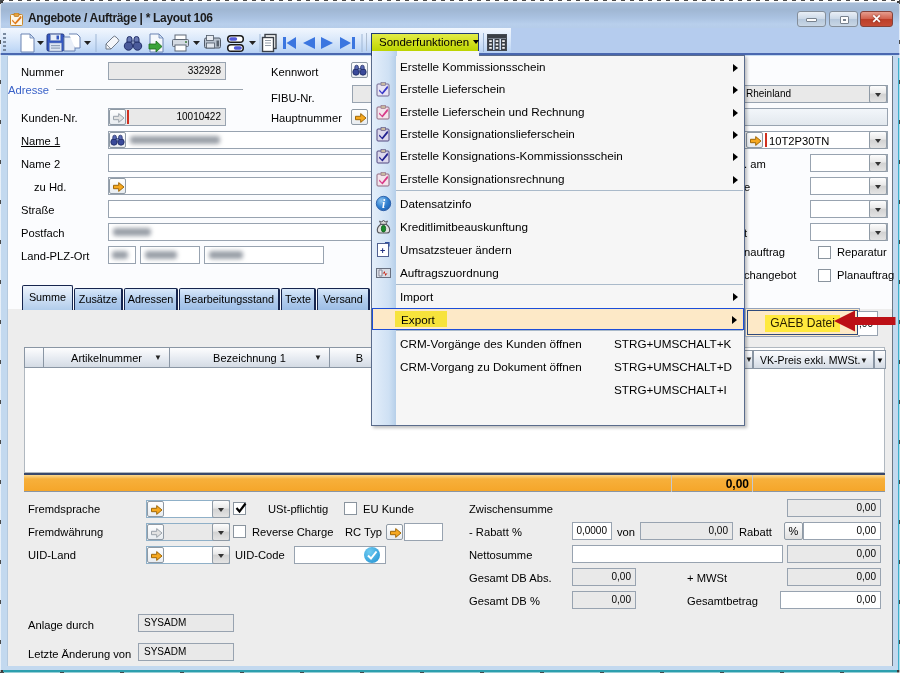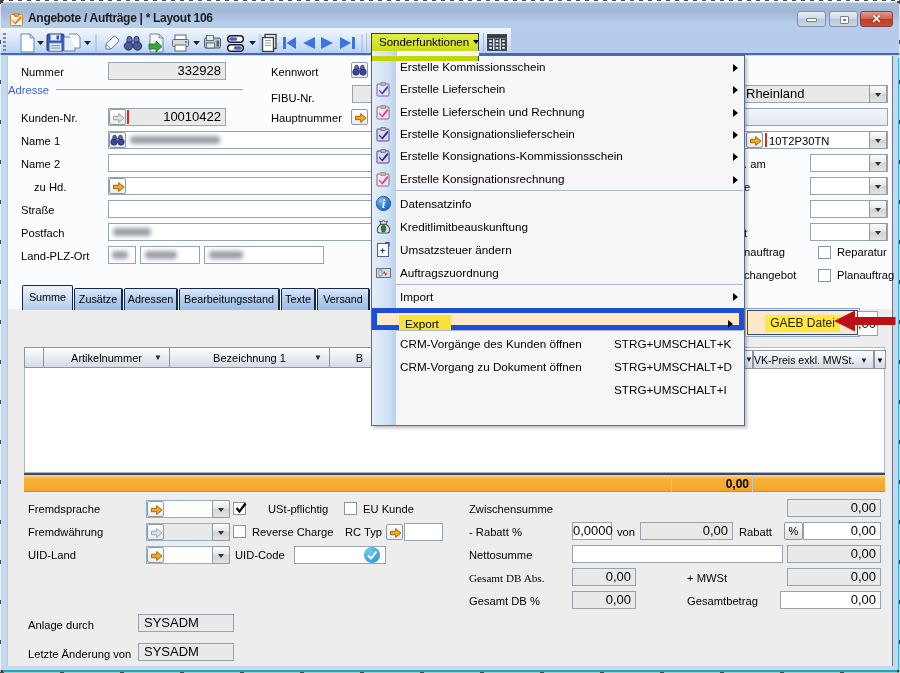--- a/index.html
+++ b/index.html
@@ -2,21 +2,21 @@
 <html><head>
 <meta charset="utf-8">
 <style>
 html,body{margin:0;padding:0;}
 body{width:900px;height:673px;position:relative;overflow:hidden;background:#fff;
   font-family:"Liberation Sans", sans-serif;}
 *{box-sizing:border-box;}
 .abs{position:absolute;}
 .lbl{position:absolute;font-size:11.2px;color:#000;white-space:nowrap;}
 .fld{position:absolute;height:18px;background:#fff;border:1px solid #98a3b0;
-  font-size:13px;color:#000;}
+  font-size:10px;color:#000;}
 .fldg{background:#e9e9e9;}
 .num{text-align:right;padding-right:4px;line-height:16px;}
 .ddbtn{position:absolute;width:18px;height:18px;
   background:linear-gradient(#fdfdfd,#e8e8e8 45%,#d2d2d2 50%,#e4e4e4);
   border:1px solid #8f9aa5;border-radius:2px;}
 .ddbtn:after{content:"";position:absolute;left:5px;top:7px;border:3.5px solid transparent;
   border-top:4px solid #333;}
 .cb{position:absolute;width:13px;height:13px;background:#fff;border:1px solid #8a949e;}
 .mi{height:23px;position:relative;font-size:11.7px;color:#000;line-height:23px;}
 .mtxt{position:absolute;left:28px;top:0;}
@@ -159,21 +159,21 @@
     <path d="M271 4 v12 h3 v-12 z M284 4 l-9.5 6 9.5 6 z"></path>
     <path d="M303 4 l-12 6 12 6 z"></path>
     <path d="M309 4 l12 6 -12 6 z"></path>
     <path d="M328 4 l11 6 -11 6 z M340 4 v12 h3 v-12 z"></path>
   </g>
   <line x1="350" y1="1" x2="350" y2="19" stroke="#9fb6d4"></line>
 </svg>
 </div>
 
 <div class="abs" style="left:366px;top:33px;width:1px;height:18px;background:#aebdd0;"></div>
-<div class="abs" style="left:371px;top:33px;width:108px;height:28px;border:1px solid #223c74;border-bottom:none;
+<div class="abs" style="left:371px;top:33px;width:108px;height:18px;border:1px solid #223c74;border-bottom:none;
   background:linear-gradient(#e2ec48,#d2e020 50%,#bcd400);font-size:11.5px;color:#000;
   line-height:17px;text-align:left;padding-left:7px;white-space:nowrap;z-index:5;">Sonderfunktionen<span style="display:inline-block;vertical-align:2px;margin-left:4px;width:0;height:0;border-top:4px solid #000;border-left:3.5px solid transparent;border-right:3.5px solid transparent;"></span></div>
 <div class="abs" style="left:371px;top:51px;width:108px;height:5px;border-left:1px solid #223c74;background:#f6f6f6;z-index:5;">
   <div class="abs" style="left:1px;top:0;width:24px;height:5px;background:linear-gradient(90deg,#e4eefa,#cfe1f4 70%,#b6cfe9);"></div>
 </div>
 <div class="abs" style="left:483px;top:33px;width:1px;height:19px;background:#9fb6d4;"></div>
 
 <div class="abs" style="left:487px;top:34px;">
 <svg width="20" height="17" viewBox="0 0 20 17">
   <rect x="0.5" y="0.5" width="19" height="16" fill="none" stroke="#444a52"></rect>
@@ -196,21 +196,21 @@
   </g>
 </svg>
 </div>
 
 <div class="lbl" style="left:21px;top:66px;">Nummer</div>
 <div class="fld fldg num" style="left:108px;top:62px;width:118px;">332928</div>
 <div class="lbl" style="left:8px;top:84px;color:#3a62c8;">Adresse</div>
 <div class="abs" style="left:56px;top:89px;width:187px;height:1px;background:#9aa4ae;"></div>
 
 <div class="lbl" style="left:21px;top:112px;">Kunden-Nr.</div>
-<div class="lbl" style="left:21px;top:135px;">Name 1</div>
+<div class="lbl" style="left:21px;top:135px;text-decoration:underline;">Name 1</div>
 <div class="lbl" style="left:21px;top:158px;">Name 2</div>
 <div class="lbl" style="left:34px;top:181px;">zu Hd.</div>
 <div class="lbl" style="left:21px;top:204px;">Straße</div>
 <div class="lbl" style="left:21px;top:227px;">Postfach</div>
 <div class="lbl" style="left:21px;top:250px;">Land-PLZ-Ort</div>
 
 <div class="fld fldg" style="left:108px;top:108px;width:118px;"></div>
 <div class="fld num fldg" style="left:126px;top:108px;width:100px;border-left:none;">10010422</div>
 <div class="abs" style="left:127px;top:110px;width:2px;height:14px;background:#d03020;"></div>
 
@@ -327,21 +327,21 @@
 <div class="abs" style="left:44px;top:347px;width:126px;height:21px;border:1px solid #8a96a4;border-left:none;
   background:linear-gradient(#fdfdfe,#e4e9f0 60%,#d4dbe4);font-size:11px;text-align:center;line-height:20px;">Artikelnummer<span style="position:absolute;right:7px;top:0;font-size:8px;color:#222;">▼</span></div>
 <div class="abs" style="left:170px;top:347px;width:160px;height:21px;border:1px solid #8a96a4;border-left:none;
   background:linear-gradient(#fdfdfe,#e4e9f0 60%,#d4dbe4);font-size:11px;text-align:center;line-height:20px;">Bezeichnung 1<span style="position:absolute;right:7px;top:0;font-size:8px;color:#222;">▼</span></div>
 <div class="abs" style="left:330px;top:347px;width:60px;height:21px;border:1px solid #8a96a4;border-left:none;
   background:linear-gradient(#fdfdfe,#e4e9f0 60%,#d4dbe4);font-size:11px;text-align:center;line-height:20px;">B</div>
 
 <div class="abs" style="left:744px;top:350px;width:9px;height:19px;border:1px solid #8a96a4;
   background:linear-gradient(#fdfdfe,#e4e9f0 60%,#d4dbe4);font-size:8px;color:#222;line-height:18px;">▼</div>
 <div class="abs" style="left:753px;top:350px;width:121px;height:19px;border:1px solid #8a96a4;
-  background:linear-gradient(#fdfdfe,#e4e9f0 60%,#d4dbe4);font-size:10.5px;text-align:left;padding-left:0;line-height:19px;">VK-Preis exkl. MWSt.<span style="position:absolute;right:5px;top:0;font-size:8px;color:#222;">▼</span></div>
+  background:linear-gradient(#fdfdfe,#e4e9f0 60%,#d4dbe4);font-size:10.5px;text-align:left;padding-left:6px;line-height:19px;">VK-Preis exkl. MWSt.<span style="position:absolute;right:5px;top:0;font-size:8px;color:#222;">▼</span></div>
 <div class="abs" style="left:874px;top:350px;width:12px;height:19px;border:1px solid #8a96a4;
   background:linear-gradient(#fdfdfe,#e4e9f0 60%,#d4dbe4);font-size:8px;text-align:center;line-height:19px;">▼</div>
 
 <div class="abs" style="left:24px;top:473px;width:861px;height:2px;background:#39486b;"></div>
 
 <div class="abs" style="left:24px;top:475px;width:861px;height:17px;border-bottom:1px solid #8a96a4;
   background:linear-gradient(#fdd98e,#f7b03b 25%,#f5a62a);"></div>
 <div class="abs" style="left:671px;top:475px;width:1px;height:17px;background:#c4c8d0;"></div>
 <div class="abs" style="left:752px;top:475px;width:1px;height:17px;background:#c4c8d0;"></div>
 <div class="abs" style="left:673px;top:477px;width:76px;font-size:12px;font-weight:bold;text-align:right;">0,00</div>
@@ -409,21 +409,21 @@
 <div class="fld num" style="left:572px;top:522px;width:40px;">0,0000</div>
 <div class="lbl" style="left:617px;top:526px;">von</div>
 <div class="fld fldg num" style="left:640px;top:522px;width:93px;">0,00</div>
 <div class="lbl" style="left:739px;top:526px;">Rabatt</div>
 <div class="abs" style="left:784px;top:522px;width:19px;height:18px;border:1px solid #8f9aa5;border-radius:2px;
   background:linear-gradient(#fdfdfd,#e0e0e0);font-size:11px;text-align:center;line-height:17px;">%</div>
 <div class="fld num" style="left:803px;top:522px;width:78px;">0,00</div>
 <div class="lbl" style="left:469px;top:549px;">Nettosumme</div>
 <div class="fld" style="left:572px;top:545px;width:211px;"></div>
 <div class="fld fldg num" style="left:787px;top:545px;width:94px;">0,00</div>
-<div class="lbl" style="left:469px;top:572px;font-family:Liberation Serif, serif;">Gesamt DB Abs.</div>
+<div class="lbl" style="left:469px;top:572px;">Gesamt DB Abs.</div>
 <div class="fld fldg num" style="left:572px;top:568px;width:64px;">0,00</div>
 <div class="lbl" style="left:687px;top:572px;">+ MWSt</div>
 <div class="fld fldg num" style="left:787px;top:568px;width:94px;">0,00</div>
 <div class="lbl" style="left:469px;top:595px;">Gesamt DB %</div>
 <div class="fld fldg num" style="left:572px;top:591px;width:64px;">0,00</div>
 <div class="lbl" style="left:687px;top:595px;">Gesamtbetrag</div>
 <div class="fld num" style="left:780px;top:591px;width:101px;">0,00</div>
 
 <div class="abs" style="left:371px;top:55px;width:374px;height:371px;background:#f6f6f6;
   border:1px solid #5a6c8c;box-shadow:2px 2px 3px rgba(0,0,0,0.25);">
@@ -520,21 +520,21 @@
           </svg></span>
         <span class="mtxt">Auftragszuordnung</span>
       </div>
     <div class="msep">
         <div></div>
       </div>
     <div class="mi" style="height:22px;line-height:22px;">
         <span class="mtxt">Import</span>
         <span class="marr" style="top:7px;"></span>
       </div>
-    <div class="mi" style="height:22px;line-height:22px;background:#fde9c7;border:5px solid #1d4ed8;">
+    <div class="mi" style="height:22px;line-height:22px;background:#fde9c7;border:1px solid #1d4ed8;">
         <span class="abs" style="left:22px;top:2px;width:52px;height:16px;background:#f7e33c;"></span>
         <span class="mtxt" style="z-index:1;">Export</span>
         <span class="marr" style="top:7px;"></span>
       </div>
     <div class="msep">
         <div></div>
       </div>
     <div class="mi">
         <span class="mtxt">CRM-Vorgänge des Kunden öffnen</span>
         <span class="short">STRG+UMSCHALT+K</span>

